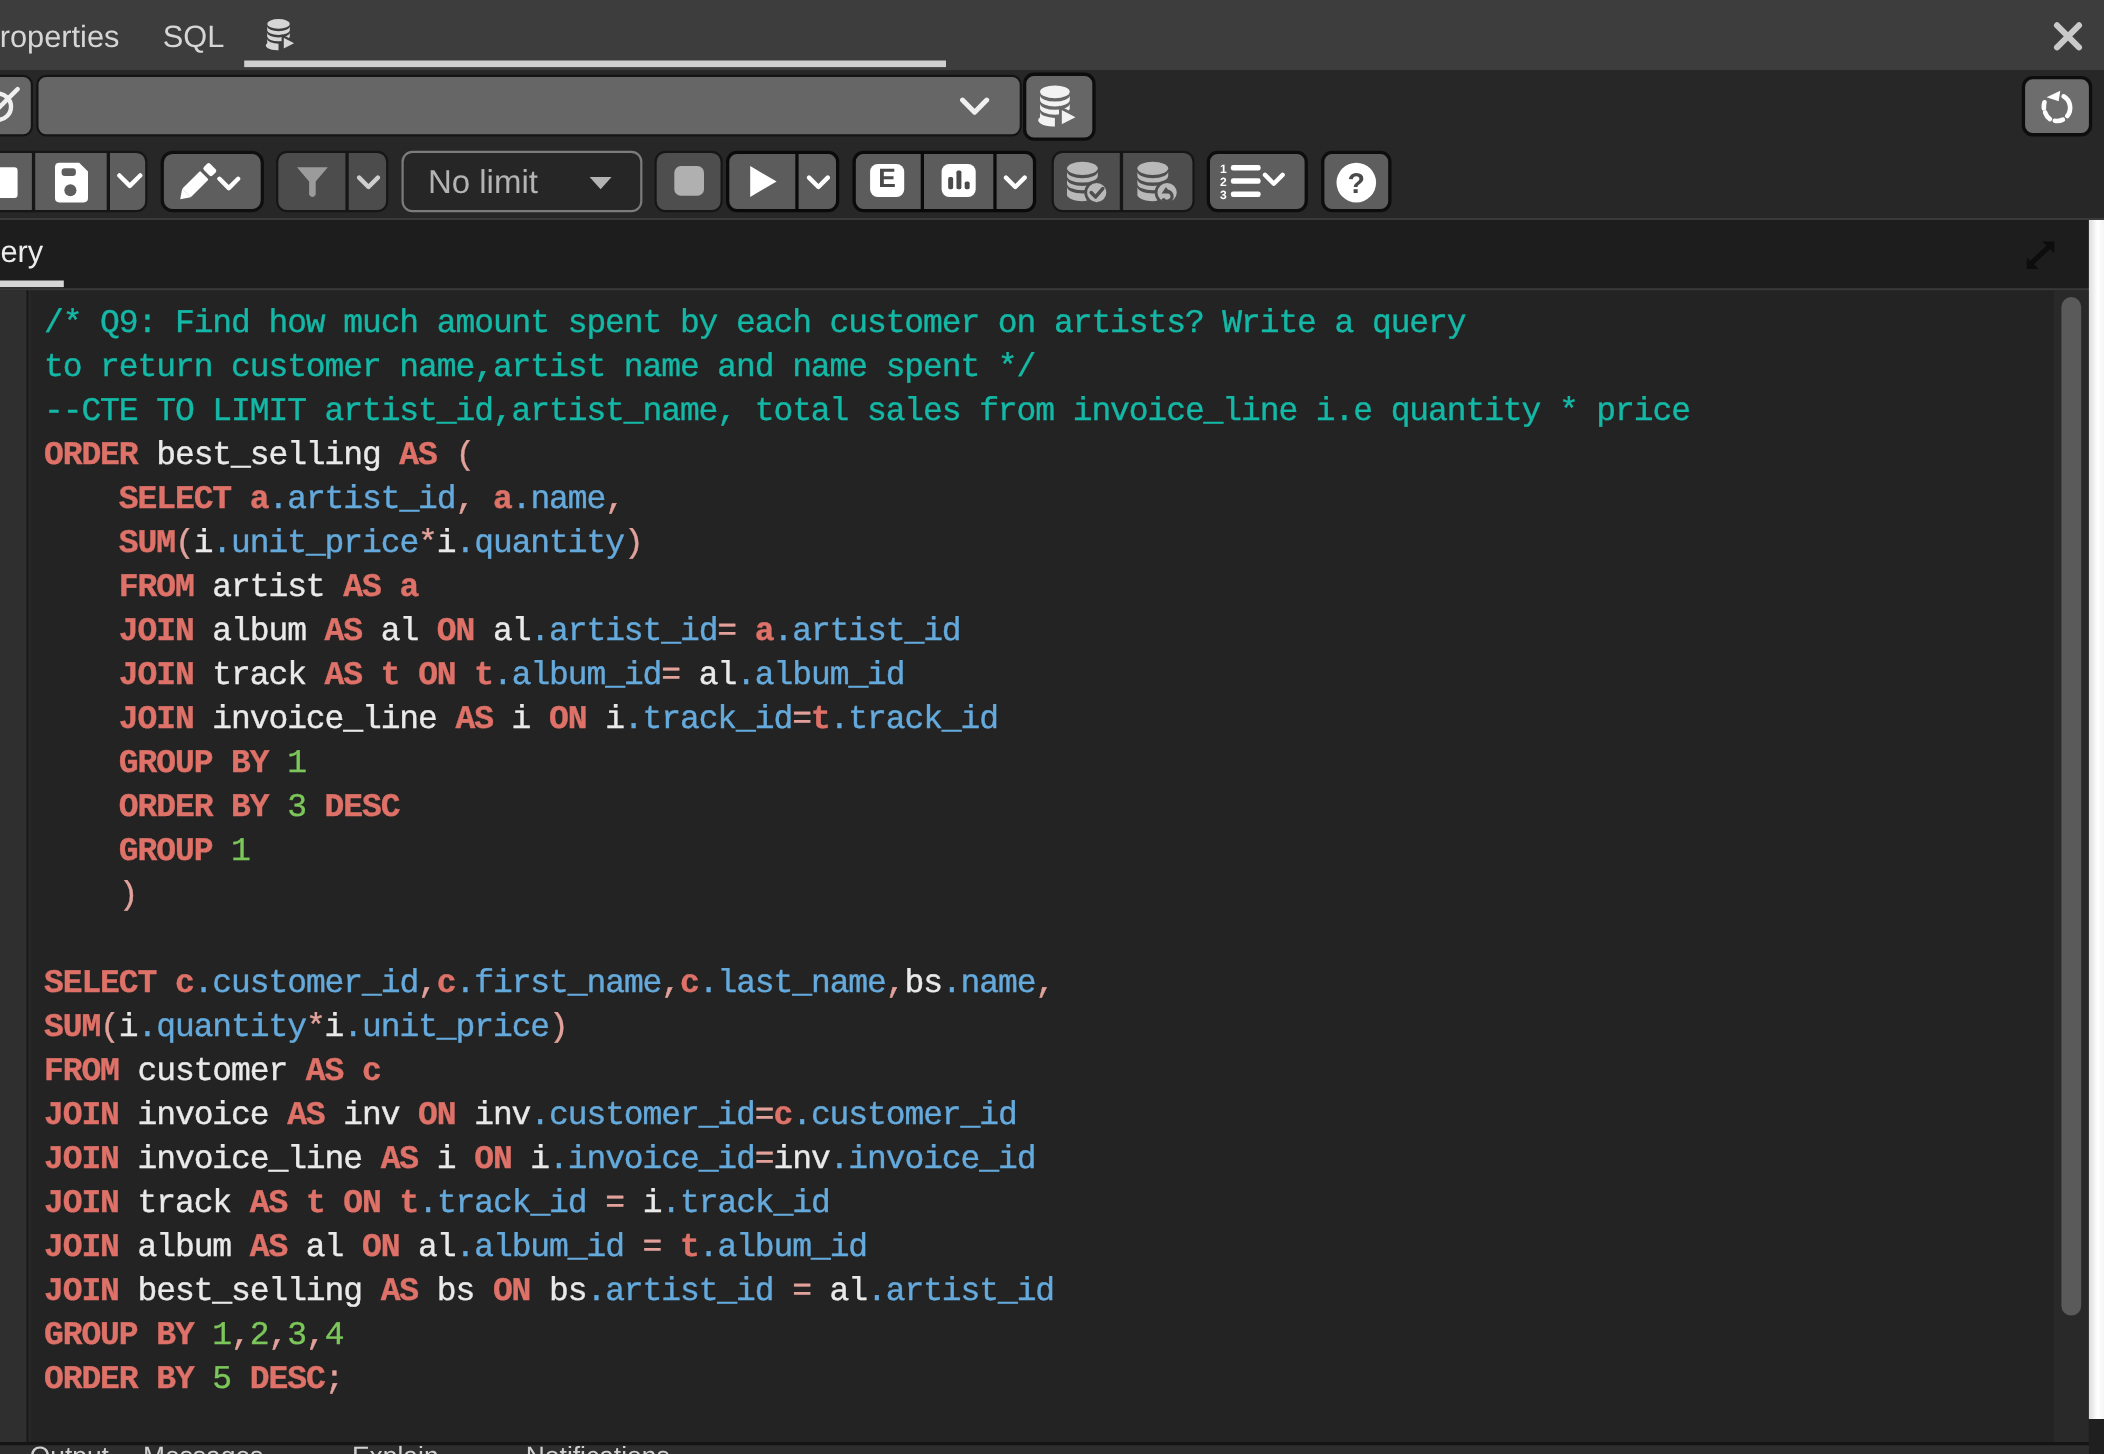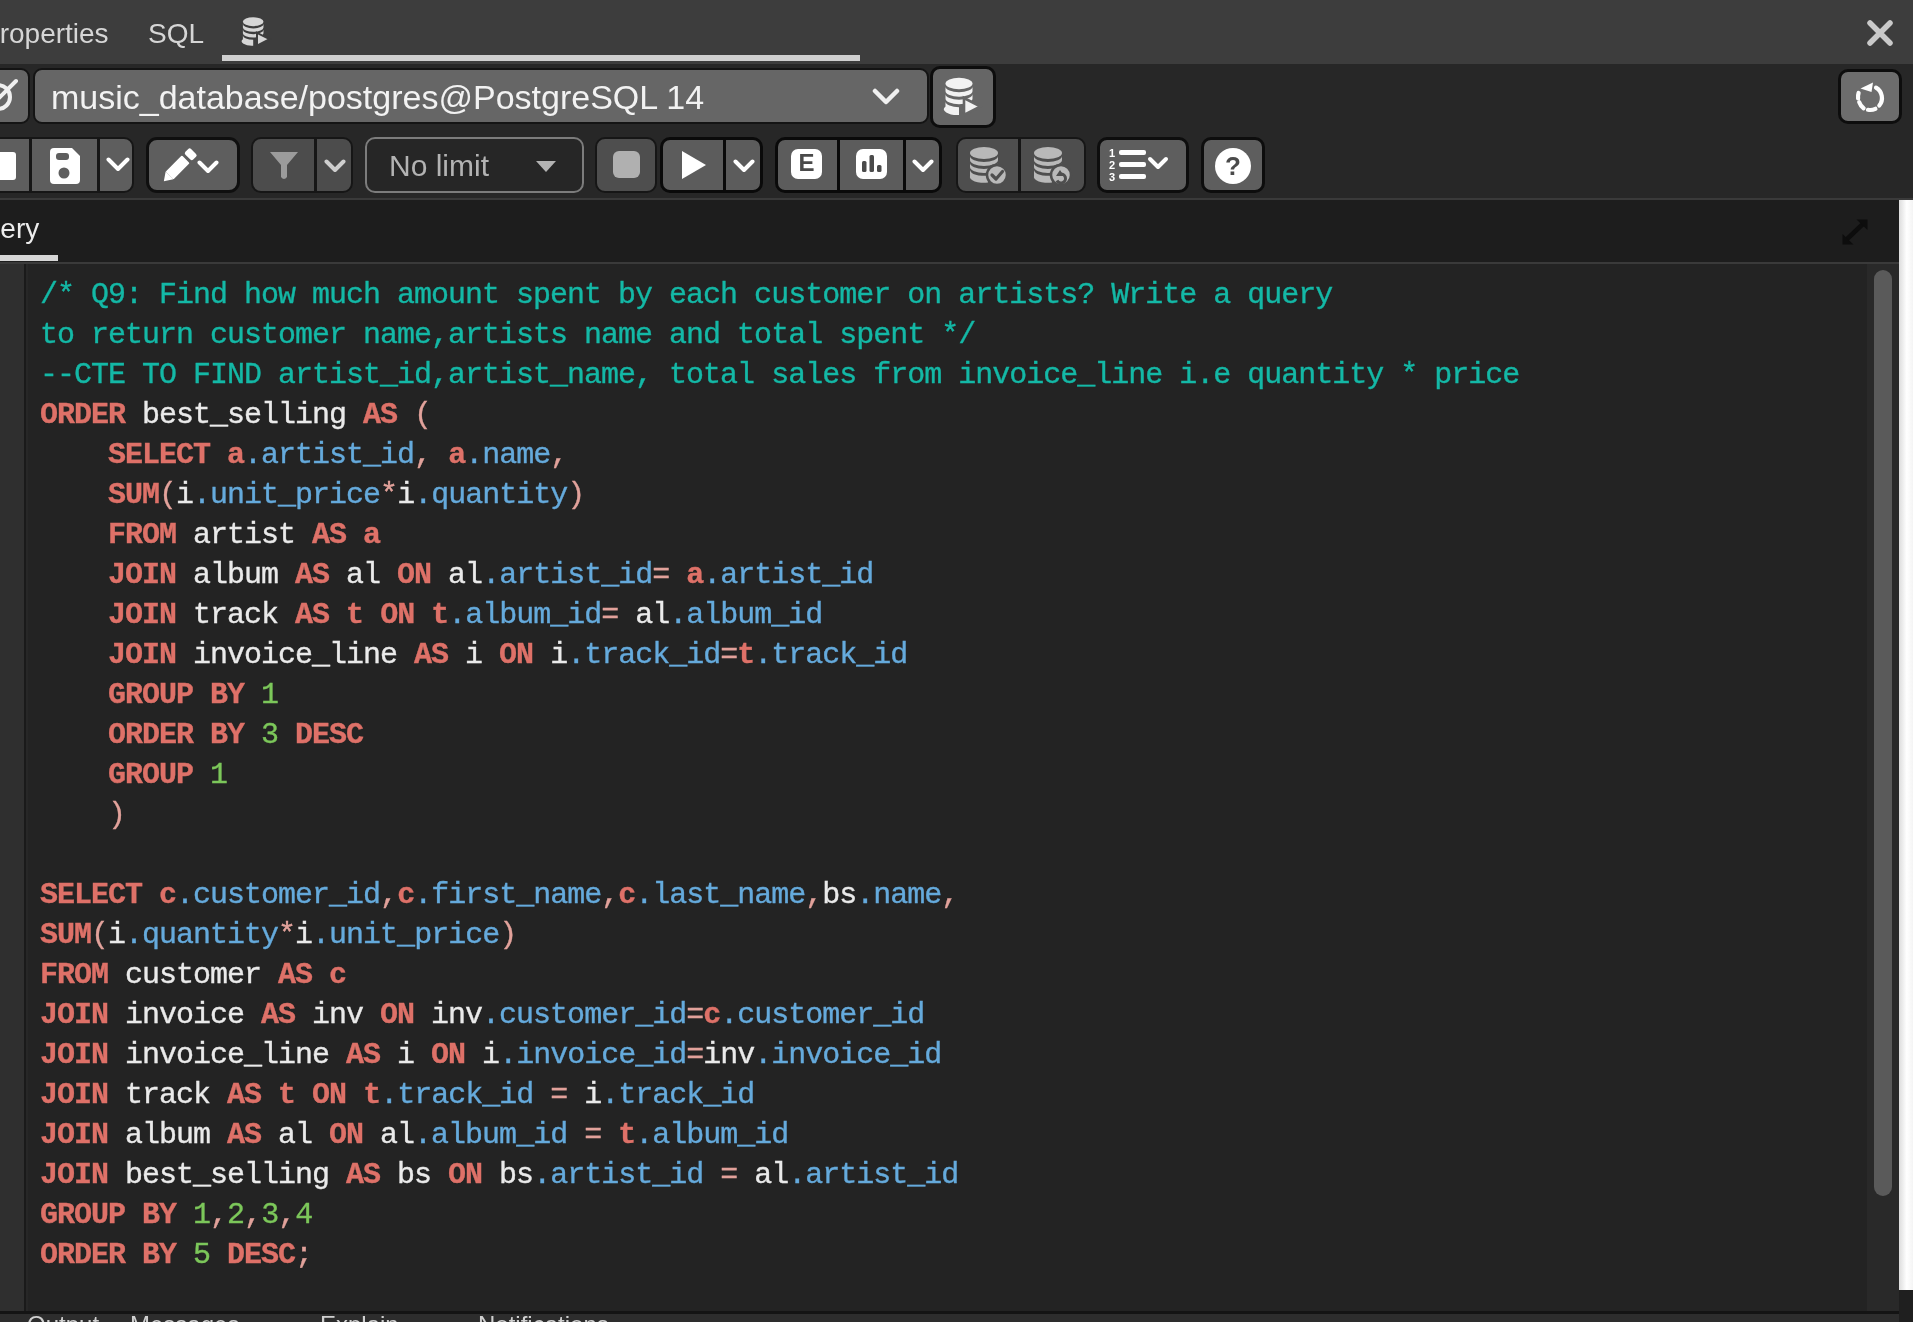--- a/index.html
+++ b/index.html
@@ -64,21 +64,20 @@
 
 <div class="abs" id="row2">
 
   <div class="btn" style="left:-14px;top:4px;width:44px;height:56px;background:#666;border:2px solid #141414;"></div>
   <svg class="abs" style="left:-16px;top:14px;" width="40" height="36" viewBox="0 0 40 36">
     <circle cx="14" cy="19" r="12" fill="none" stroke="#efefef" stroke-width="4"></circle>
     <path d="M2 33 L32 3" stroke="#efefef" stroke-width="4" stroke-linecap="round"></path>
   </svg>
 
   <div class="btn" style="left:33px;top:4px;width:896px;height:56px;background:#666;border:2px solid #141414;"></div>
-  <div class="abs" style="left:51px;top:4px;height:56px;line-height:58px;font-size:34px;color:#f2f2f2;white-space:pre;">music_database/postgres@PostgreSQL 14</div>
   <svg class="abs" style="left:872px;top:24px;" width="28" height="18" viewBox="0 0 28 18">
     <path d="M3 3 L14 14 L25 3" fill="none" stroke="#f0f0f0" stroke-width="4.5" stroke-linecap="round" stroke-linejoin="round"></path>
   </svg>
 
   <div class="btn" style="left:930px;top:2px;width:66px;height:62px;background:#666;border:3px solid #0d0d0d;border-radius:10px;"></div>
   <svg class="abs" style="left:943px;top:13px;" width="42" height="40" viewBox="0 0 42 40">
     <g fill="#f2f2f2">
       <ellipse cx="16" cy="6.5" rx="13.5" ry="5.8"></ellipse>
       <path d="M2.5 9.5 A 13.5 5.8 0 0 0 29.5 9.5 L29.5 14 A 13.5 5.8 0 0 1 2.5 14 Z"></path>
       <path d="M2.5 17 A 13.5 5.8 0 0 0 29.5 17 L29.5 21.5 A 13.5 5.8 0 0 1 2.5 21.5 Z"></path>
@@ -230,22 +229,22 @@
       <path d="M14.5 27.5 L3.5 27.5 L3.5 17 Z" stroke="none"></path>
     </g>
   </svg>
 </div>
 
 <div class="abs" id="gutter"></div>
 <div class="abs" id="codearea"></div>
 <div class="abs" id="cmtrack"></div>
 <div class="abs" id="cmthumb"></div>
 <pre id="code"><span class="c">/* Q9: Find how much amount spent by each customer on artists? Write a query</span>
-<span class="c">to return customer name,artists name and total spent */</span>
-<span class="c">--CTE TO FIND artist_id,artist_name, total sales from invoice_line i.e quantity * price</span>
+<span class="c">to return customer name,artist name and name spent */</span>
+<span class="c">--CTE TO LIMIT artist_id,artist_name, total sales from invoice_line i.e quantity * price</span>
 <span class="k">ORDER</span> best_selling <span class="k">AS</span> <span class="p">(</span>
     <span class="k">SELECT</span> <span class="k">a</span><span class="b">.artist_id</span><span class="p">,</span> <span class="k">a</span><span class="b">.name</span><span class="p">,</span>
     <span class="k">SUM</span><span class="p">(</span>i<span class="b">.unit_price</span><span class="p">*</span>i<span class="b">.quantity</span><span class="p">)</span>
     <span class="k">FROM</span> artist <span class="k">AS</span> <span class="k">a</span>
     <span class="k">JOIN</span> album <span class="k">AS</span> al <span class="k">ON</span> al<span class="b">.artist_id</span><span class="p">=</span> <span class="k">a</span><span class="b">.artist_id</span>
     <span class="k">JOIN</span> track <span class="k">AS</span> <span class="k">t</span> <span class="k">ON</span> <span class="k">t</span><span class="b">.album_id</span><span class="p">=</span> al<span class="b">.album_id</span>
     <span class="k">JOIN</span> invoice_line <span class="k">AS</span> i <span class="k">ON</span> i<span class="b">.track_id</span><span class="p">=</span><span class="k">t</span><span class="b">.track_id</span>
     <span class="k">GROUP</span> <span class="k">BY</span> <span class="g">1</span>
     <span class="k">ORDER</span> <span class="k">BY</span> <span class="g">3</span> <span class="k">DESC</span>
     <span class="k">GROUP</span> <span class="g">1</span>

